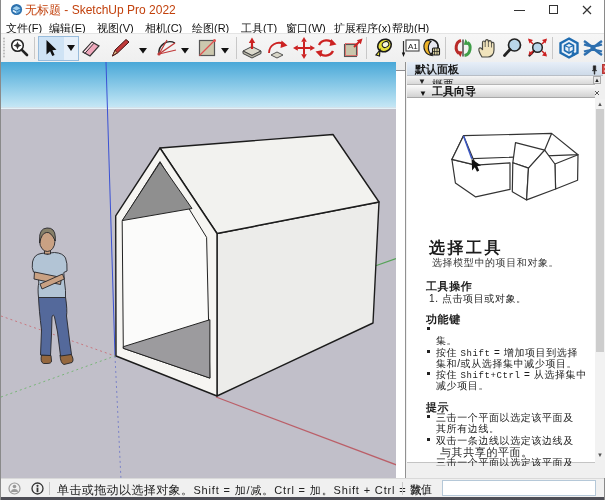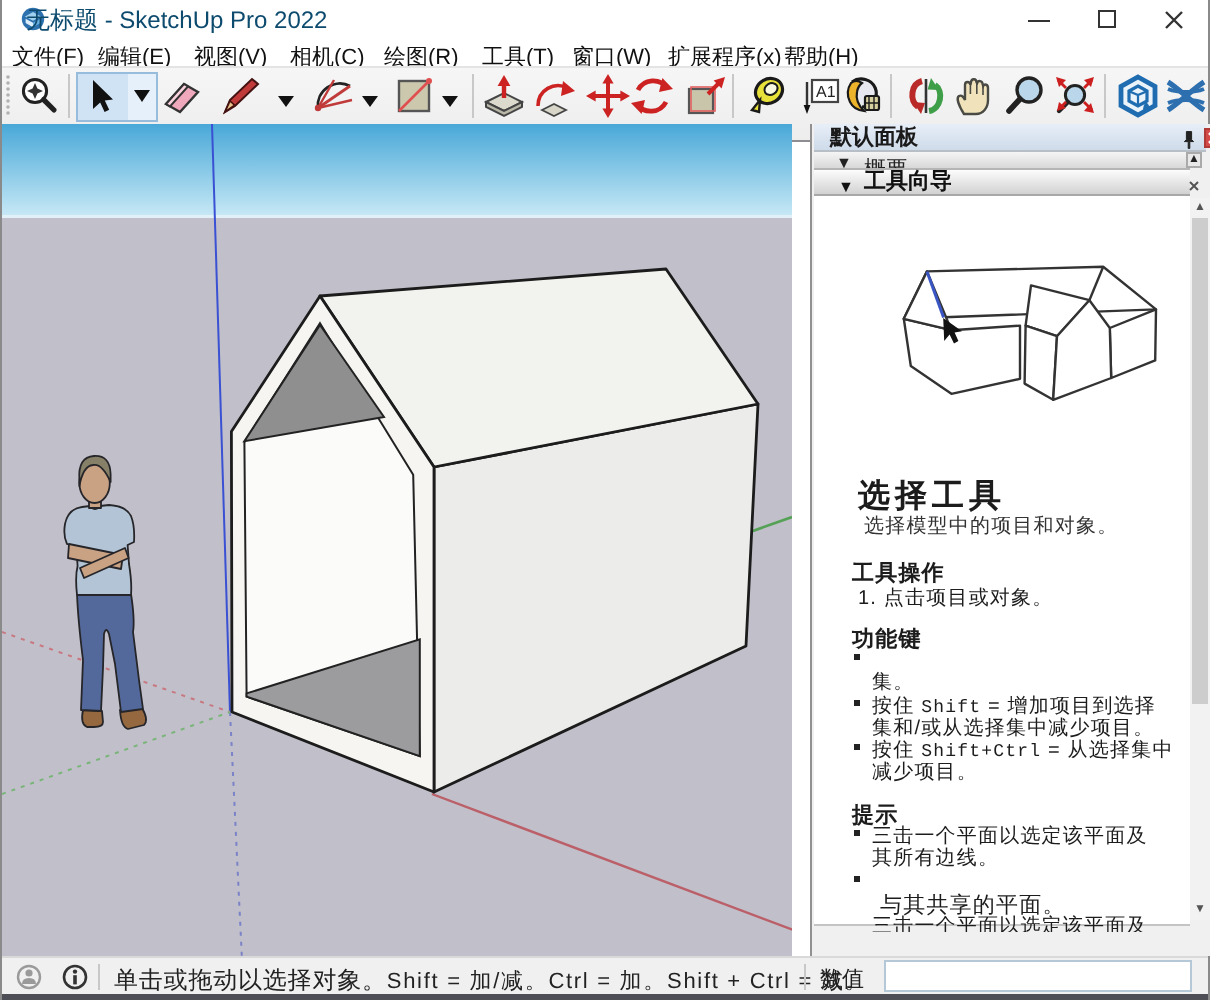--- a/index.html
+++ b/index.html
@@ -1,21 +1,21 @@
 <!DOCTYPE html>
 <html><head><meta charset="utf-8">
 <style>
 *{margin:0;padding:0;box-sizing:border-box}
 html,body{width:605px;height:500px;overflow:hidden}
 body{font-family:"Liberation Sans",sans-serif;position:relative;background:#fff}
 #win{position:absolute;left:0;top:0;width:605px;height:500px;border-left:1px solid #8a8a8a;border-right:1px solid #8a8a8a;background:#fff}
 .abs{position:absolute}
 
 #title{left:0;top:0;width:100%;height:18px;background:#fff}
-#title .txt{left:12px;top:2px;font-size:12px;color:#0c4a6e}
+#title .txt{left:24px;top:2px;font-size:12px;color:#c2410c}
 
 #menu{left:0;top:18px;width:100%;height:15px;background:#fff;font-size:11px;color:#111}
 #menu span{position:absolute;top:3px;white-space:nowrap}
 
 #tools{left:0;top:33px;width:100%;height:38px;background:linear-gradient(#f6f6f6,#ededed);border-top:1px solid #e4e4e4;border-bottom:1px solid #8e8e92}
 .sep{position:absolute;top:3px;width:1px;height:22px;background:#c8c8c8}
 .ticon{position:absolute;top:2px;width:24px;height:24px}
 
 #vp{left:0;top:62px;width:395px;height:416px;background:#c1bfc9}
 
@@ -349,20 +349,21 @@
  <div class="cn" style="left:435px;top:357px;font-size:10px">集和/或从选择集中减少项目。</div>
  <div class="cn" style="left:435px;top:346px;font-size:10px">按住 <span class="mono">Shift</span> = 增加项目到选择</div>
  <div class="bullet" style="left:426px;top:372px"></div>
  <div class="cn" style="left:435px;top:368px;font-size:10px">按住 <span class="mono">Shift+Ctrl</span> = 从选择集中</div>
  <div class="cn" style="left:435px;top:379px;font-size:10px">减少项目。</div>
  <div class="cn" style="left:425px;top:400px;font-size:11px;font-weight:bold">提示</div>
  <div class="bullet" style="left:426px;top:415px"></div>
  <div class="cn" style="left:435px;top:411px;font-size:10px">三击一个平面以选定该平面及</div>
  <div class="cn" style="left:435px;top:422px;font-size:10px">其所有边线。</div>
  <div class="bullet" style="left:426px;top:438px"></div>
+ <div class="cn" style="left:435px;top:434px;font-size:10px">双击一条边线以选定该边线及</div>
  <div class="cn" style="left:439px;top:445px;font-size:11px">与其共享的平面。</div>
  <div class="cn" style="left:435px;top:456px;font-size:10px;clip-path:inset(0 0 4px 0)">三击一个平面以选定该平面及</div>
 
  <div id="status" class="abs">
   <svg class="abs" style="left:7px;top:3px" width="13" height="13" viewBox="0 0 13 13">
    <circle cx="6.5" cy="6.5" r="5.5" fill="none" stroke="#9a9a9a" stroke-width="1.2"></circle>
    <circle cx="6.5" cy="4.5" r="1.8" fill="#9a9a9a"></circle>
    <path d="M3 10 Q3 7 6.5 7 Q10 7 10 10 Z" fill="#9a9a9a"></path>
   </svg>
   <svg class="abs" style="left:30px;top:3px" width="13" height="13" viewBox="0 0 13 13">

